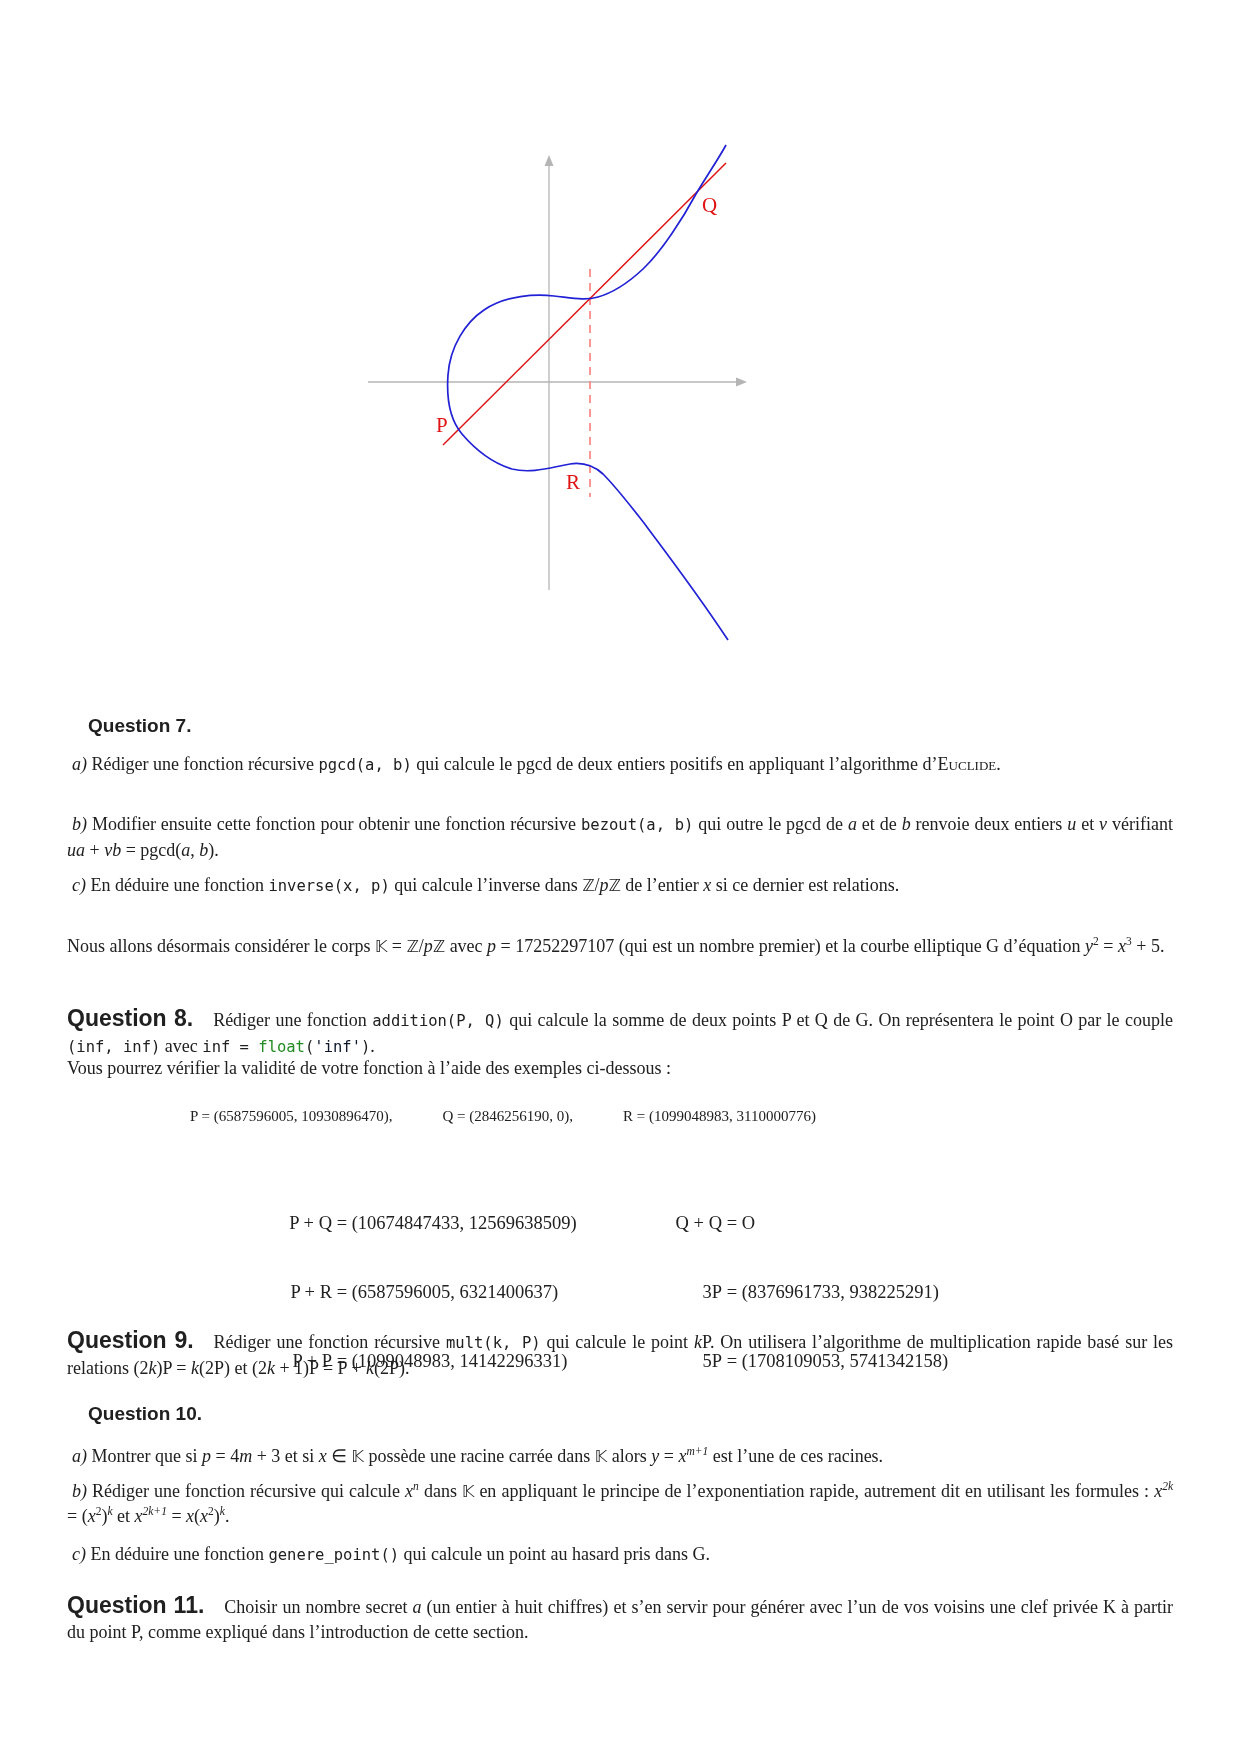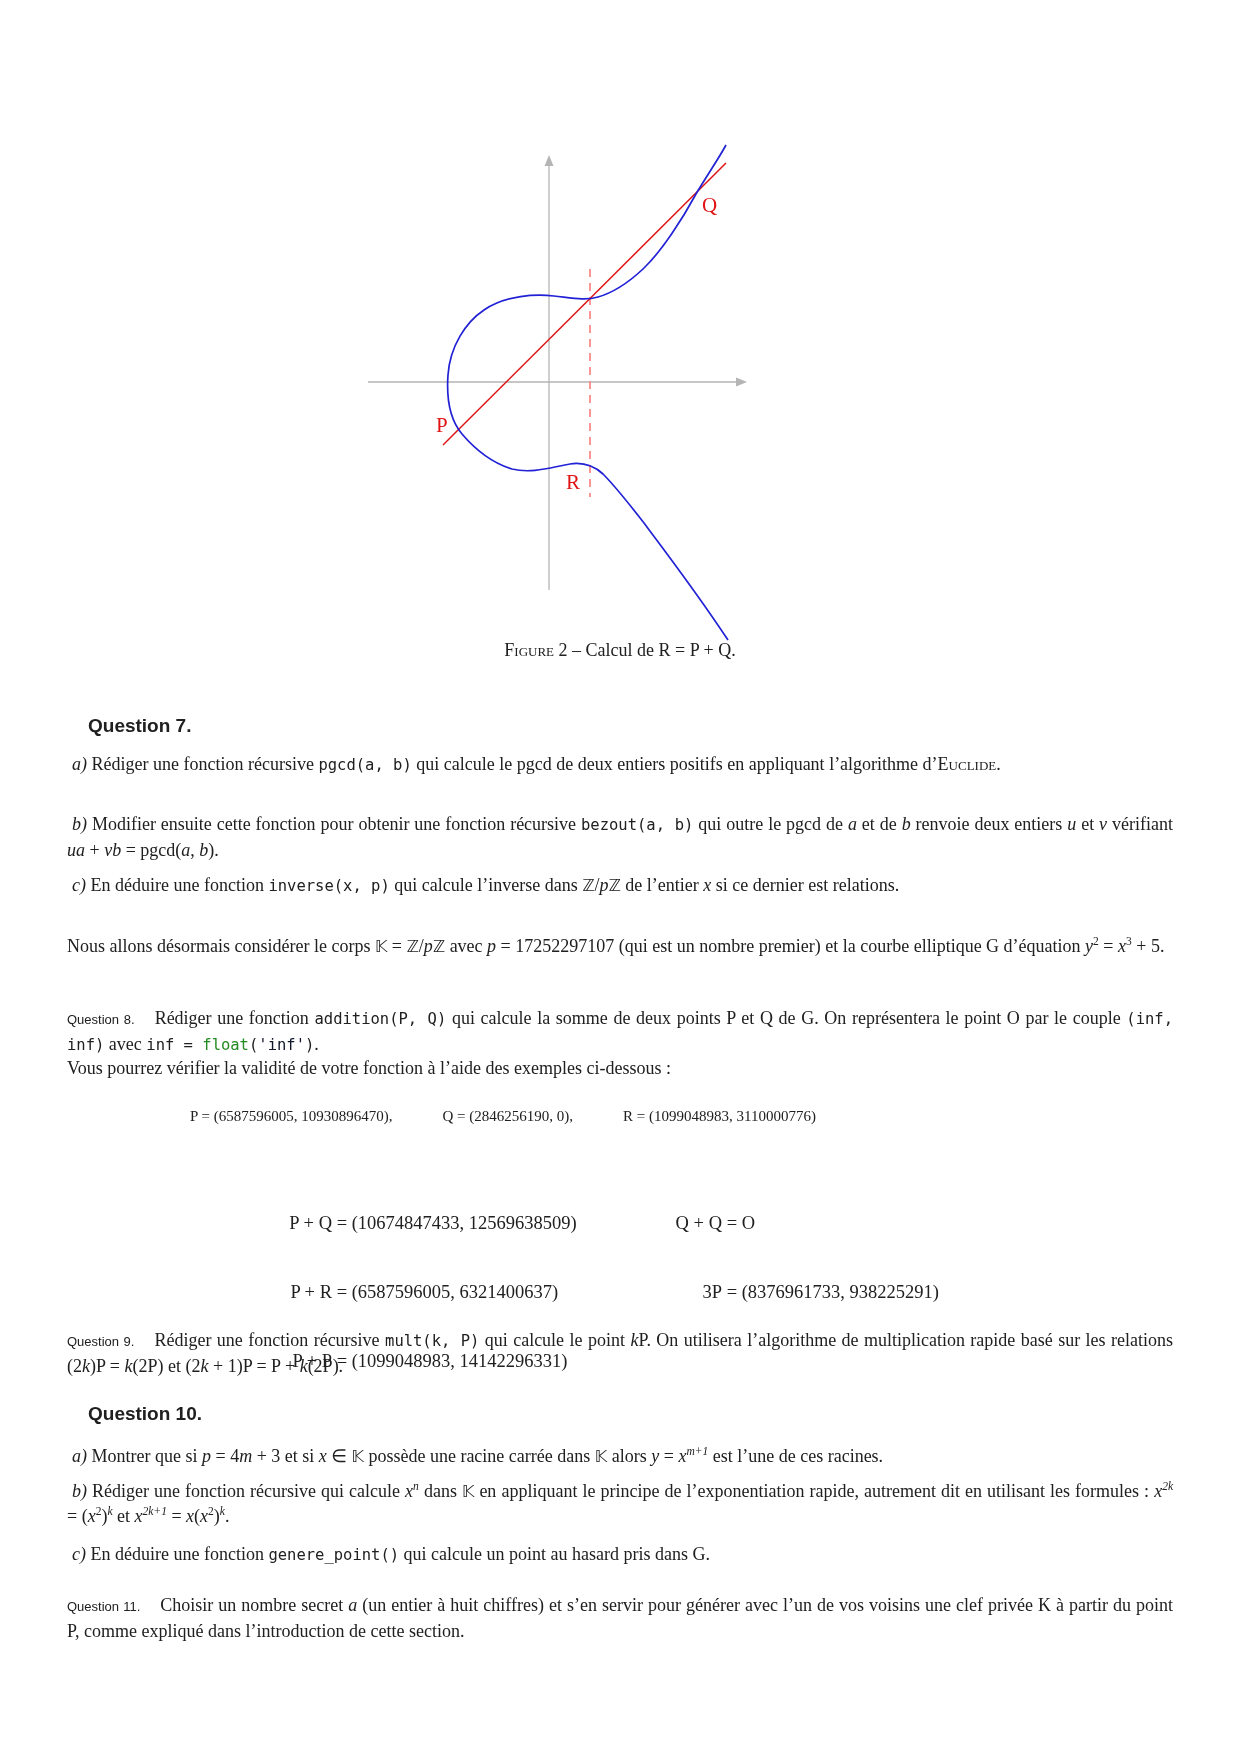--- a/index.html
+++ b/index.html
@@ -18,21 +18,21 @@
   .eq-col{position:absolute;top:1171px;font-size:18.5px;line-height:33px;}
   .eq-col-left{left:252px;}
   .eq-col-right{left:642px;}
   .eqrow{white-space:nowrap;margin-top:36px;}
   .eq-lhs{display:inline-block;width:80px;text-align:right;}
   .page-num{position:absolute;left:67px;top:1679px;width:1113px;text-align:right;
             font-family:"Liberation Sans",sans-serif;font-size:18px;color:#111;}
   
   .seg-i{font-style:italic;}
   .seg-sc{font-variant:small-caps;}
-  .seg-qh{font-family:"Liberation Sans",sans-serif;font-weight:400;font-size:13px;
+  .seg-qh{font-family:"Liberation Sans",sans-serif;font-weight:700;font-size:23px;
           padding-right:20px;}
   .seg-code,.seg-kw,.seg-str{font-family:"DejaVu Sans Mono","Liberation Mono",monospace;
           font-size:15.5px;}
   .seg-kw{color:#228B22;}
   .seg-str{color:#0f172a;}
   .seg-sup{vertical-align:super;font-size:11.5px;line-height:0;}
   .seg-sup.seg-i{font-style:italic;}
   .seg-bb{font-family:"DejaVu Sans","DejaVu Serif",sans-serif;font-size:16.5px;}
   .seg-ml{margin-left:50px;}
   .figure-wrap{position:absolute;left:340px;top:112px;width:440px;height:530px;}
@@ -67,21 +67,20 @@
                C243,350 253,353 263,362
                C275,374 290,393 304,411
                C322,435 357,481 388,528" fill="none" stroke-width="1.7" stroke="#2121d6"></path>
 
       <text x="96" y="320" font-size="21" font-family="Liberation Serif, serif" fill="#e01414">P</text>
       <text x="362" y="100" font-size="21" font-family="Liberation Serif, serif" fill="#e01414">Q</text>
       <text x="226" y="377" font-size="21" font-family="Liberation Serif, serif" fill="#e01414">R</text>
     </svg>
   </div>
 
-  <div class="caption"><span class="seg-sc">Figure</span><span> 2 – Calcul de R = P + Q.</span></div>
 
   <div class="block qheading" style="top:713px">Question 7.</div>
   <div class="block item" style="top:752px"><span class="seg-i">a)</span><span>  Rédiger une fonction récursive </span><span class="seg-code">pgcd(a, b)</span><span> qui calcule le pgcd de deux entiers positifs en appliquant l’algorithme d’</span><span class="seg-sc">Euclide</span><span>.</span></div>
   <div class="block item" style="top:812px"><span class="seg-i">b)</span><span>  Modifier ensuite cette fonction pour obtenir une fonction récursive </span><span class="seg-code">bezout(a, b)</span><span> qui outre le pgcd de </span><span class="seg-i">a</span><span> et de </span><span class="seg-i">b</span><span> renvoie deux entiers </span><span class="seg-i">u</span><span> et </span><span class="seg-i">v</span><span> vérifiant </span><span class="seg-i">ua</span><span> + </span><span class="seg-i">vb</span><span> = pgcd(</span><span class="seg-i">a</span><span>, </span><span class="seg-i">b</span><span>).</span></div>
   <div class="block item" style="top:873px"><span class="seg-i">c)</span><span>  En déduire une fonction </span><span class="seg-code">inverse(x, p)</span><span> qui calcule l’inverse dans </span><span class="seg-bb">ℤ</span><span>/</span><span class="seg-i">p</span><span class="seg-bb">ℤ</span><span> de l’entier </span><span class="seg-i">x</span><span> si ce dernier est relations.</span></div>
 
   <div class="block" style="top:934px"><span>Nous allons désormais considérer le corps </span><span class="seg-bb">𝕂</span><span> = </span><span class="seg-bb">ℤ</span><span>/</span><span class="seg-i">p</span><span class="seg-bb">ℤ</span><span> avec </span><span class="seg-i">p</span><span> = 17252297107 (qui est un nombre premier) et la courbe elliptique G d’équation </span><span class="seg-i">y</span><span class="seg-sup">2</span><span> = </span><span class="seg-i">x</span><span class="seg-sup">3</span><span> + 5.</span></div>
 
   <div class="block" style="top:1006px"><span class="seg-qh">Question 8.</span><span>Rédiger une fonction </span><span class="seg-code">addition(P, Q)</span><span> qui calcule la somme de deux points P et Q de G. On représentera le point O par le couple </span><span class="seg-code">(inf, inf)</span><span> avec </span><span class="seg-code">inf = </span><span class="seg-kw">float</span><span class="seg-code">(</span><span class="seg-str">'inf'</span><span class="seg-code">)</span><span>.</span></div>
   <div class="block" style="top:1056px"><span>Vous pourrez vérifier la validité de votre fonction à l’aide des exemples ci-dessous :</span></div>
@@ -89,20 +88,21 @@
   <div class="points-line"><span>P = (6587596005, 10930896470),</span><span class="seg-ml">Q = (2846256190, 0),</span><span class="seg-ml">R = (1099048983, 3110000776)</span></div>
 
   <div class="eq-col eq-col-left">
       <div class="eqrow"><span class="eq-lhs">P + Q</span><span> = </span><span>(10674847433, 12569638509)</span></div>
       <div class="eqrow"><span class="eq-lhs">P + R</span><span> = </span><span>(6587596005, 6321400637)</span></div>
       <div class="eqrow"><span class="eq-lhs">P + P</span><span> = </span><span>(1099048983, 14142296331)</span></div>
     </div>
   <div class="eq-col eq-col-right">
       <div class="eqrow"><span class="eq-lhs">Q + Q</span><span> = </span><span>O</span></div>
       <div class="eqrow"><span class="eq-lhs">3P</span><span> = </span><span>(8376961733, 938225291)</span></div>
+      <div class="eqrow"><span class="eq-lhs">5P</span><span> = </span><span>(1708109053, 5741342158)</span></div>
     </div>
 
   <div class="block" style="top:1328px"><span class="seg-qh">Question 9.</span><span>Rédiger une fonction récursive </span><span class="seg-code">mult(k, P)</span><span> qui calcule le point </span><span class="seg-i">k</span><span>P. On utilisera l’algorithme de multiplication rapide basé sur les relations (2</span><span class="seg-i">k</span><span>)P = </span><span class="seg-i">k</span><span>(2P) et (2</span><span class="seg-i">k</span><span> + 1)P = P + </span><span class="seg-i">k</span><span>(2P).</span></div>
 
   <div class="block qheading" style="top:1401px">Question 10.</div>
   <div class="block item" style="top:1444px"><span class="seg-i">a)</span><span>  Montrer que si </span><span class="seg-i">p</span><span> = 4</span><span class="seg-i">m</span><span> + 3 et si </span><span class="seg-i">x</span><span> ∈ </span><span class="seg-bb">𝕂</span><span> possède une racine carrée dans </span><span class="seg-bb">𝕂</span><span> alors </span><span class="seg-i">y</span><span> = </span><span class="seg-i">x</span><span class="seg-sup seg-i">m+1</span><span> est l’une de ces racines.</span></div>
   <div class="block item" style="top:1479px"><span class="seg-i">b)</span><span>  Rédiger une fonction récursive qui calcule </span><span class="seg-i">x</span><span class="seg-sup seg-i">n</span><span> dans </span><span class="seg-bb">𝕂</span><span> en appliquant le principe de l’exponentiation rapide, autrement dit en utilisant les formules : </span><span class="seg-i">x</span><span class="seg-sup seg-i">2k</span><span> = (</span><span class="seg-i">x</span><span class="seg-sup">2</span><span>)</span><span class="seg-sup seg-i">k</span><span> et </span><span class="seg-i">x</span><span class="seg-sup seg-i">2k+1</span><span> = </span><span class="seg-i">x</span><span>(</span><span class="seg-i">x</span><span class="seg-sup">2</span><span>)</span><span class="seg-sup seg-i">k</span><span>.</span></div>
   <div class="block item" style="top:1542px"><span class="seg-i">c)</span><span>  En déduire une fonction </span><span class="seg-code">genere_point()</span><span> qui calcule un point au hasard pris dans G.</span></div>
 
   <div class="block" style="top:1593px"><span class="seg-qh">Question 11.</span><span>Choisir un nombre secret </span><span class="seg-i">a</span><span> (un entier à huit chiffres) et s’en servir pour générer avec l’un de vos voisins une clef privée K à partir du point P, comme expliqué dans l’introduction de cette section.</span></div>

